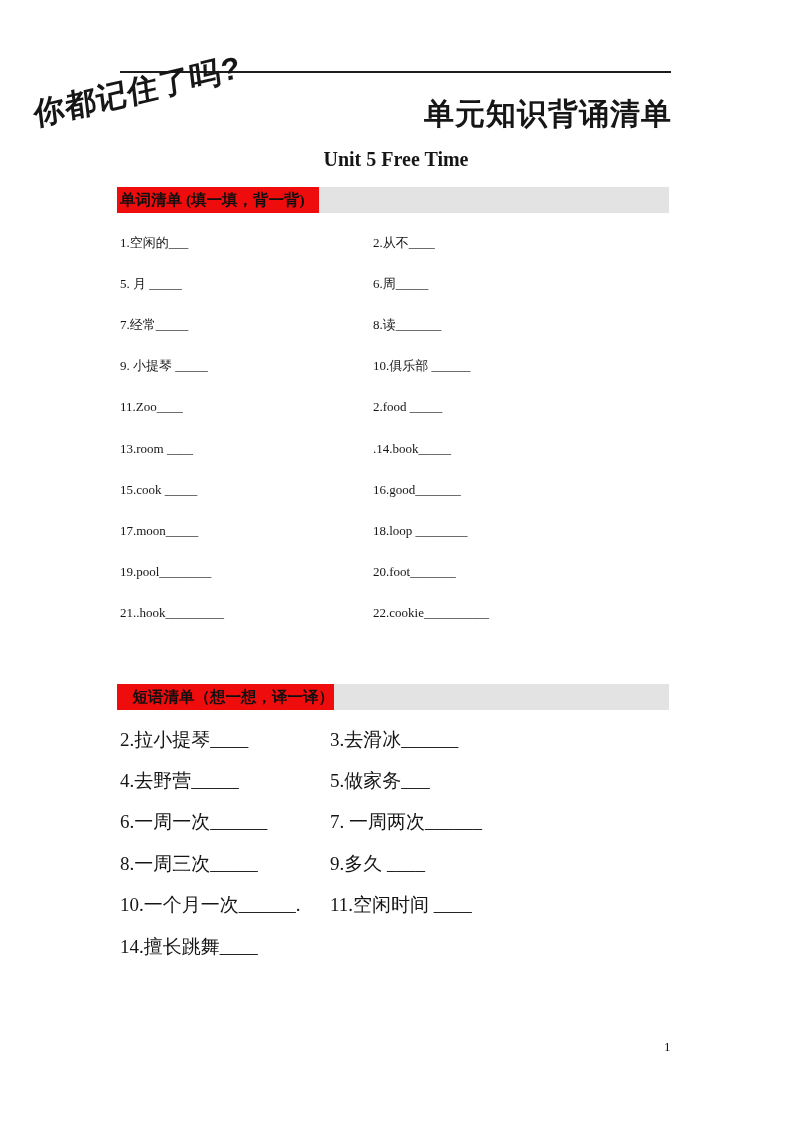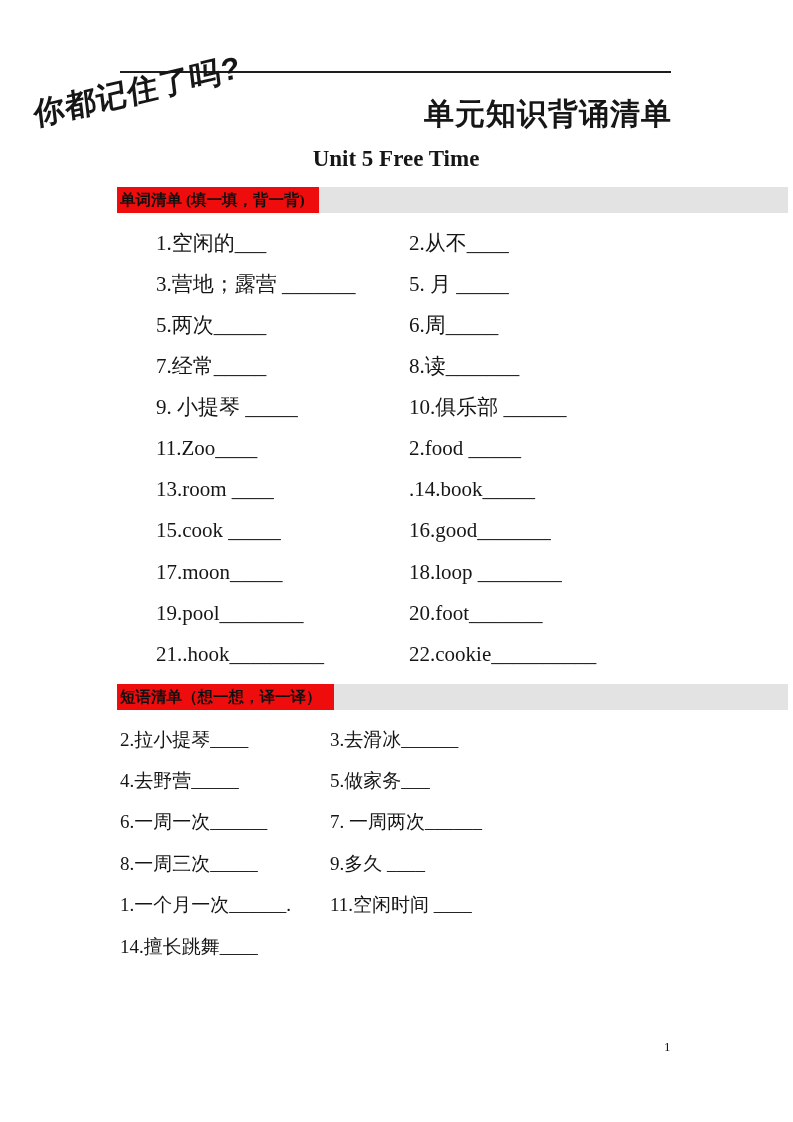--- a/index.html
+++ b/index.html
@@ -23,41 +23,41 @@
 
   .title-cn {
     position:absolute; left:120px; top:96px; width:552px;
     text-align:right;
     font-family:"Liberation Sans","DejaVu Sans",sans-serif;
     font-weight:bold; font-size:30px; line-height:36px; letter-spacing:1px;
   }
   .title-en {
     position:absolute; left:120px; top:140px; width:552px;
     text-align:center;
-    font-weight:bold; font-size:23px; line-height:38px;
+    font-weight:bold; font-size:20px; line-height:38px;
   }
 
-  .banner { position:absolute; left:117px; width:671px; height:26px; background:var(--banner-gray,#e3e3e3); }
+  .banner { position:absolute; left:117px; width:552px; height:26px; background:var(--banner-gray,#e3e3e3); }
   .banner .red {
     height:100%; background:var(--banner-red,#ee0c0c);
     display:flex; align-items:center; padding-left:3px; box-sizing:border-box;
   }
   .banner .red span {
     font-weight:bold; font-size:15.5px; color:#101010; white-space:nowrap;
     font-family:"Liberation Serif","DejaVu Serif",serif;
   }
   #banner-words { top:187px; }
   #banner-words .red { width:202px; }
   #banner-phrases { top:684px; }
-  #banner-phrases .red { width:217px; }
+  #banner-phrases .red { width:217px;justify-content:flex-end; }
 
   .word-grid {
     position:absolute; left:120px; top:222px; width:553px;
     display:grid; grid-template-columns:253px 1fr; grid-auto-rows:41.2px;
-    align-items:center; font-size:21px;margin-left:36px;
+    align-items:center; font-size:13px;
   }
   .phrase-grid {
     position:absolute; left:120px; top:719px; width:553px;
     display:grid; grid-template-columns:210px 1fr; grid-auto-rows:41.4px;
     align-items:center; font-size:19px;
   }
   .cell { white-space:nowrap; }
 
   .page-num { position:absolute; left:664px; top:1039px; font-size:13px; }
 </style>
@@ -76,23 +76,21 @@
 
   <div class="banner" id="banner-words">
     <div class="red">
       <span>单词清单 (填一填，背一背)</span>
     </div>
   </div>
 
   <div class="word-grid">
     <div class="cell">1.空闲的___</div>
     <div class="cell">2.从不____</div>
-    <div class="cell">3.营地；露营 _______</div>
     <div class="cell">5. 月 _____</div>
-    <div class="cell">5.两次_____</div>
     <div class="cell">6.周_____</div>
     <div class="cell">7.经常_____</div>
     <div class="cell">8.读_______</div>
     <div class="cell">9. 小提琴 _____</div>
     <div class="cell">10.俱乐部  ______</div>
     <div class="cell">11.Zoo____</div>
     <div class="cell">2.food _____</div>
     <div class="cell">13.room ____</div>
     <div class="cell">.14.book_____</div>
     <div class="cell">15.cook _____</div>
@@ -113,20 +111,20 @@
 
   <div class="phrase-grid">
     <div class="cell">2.拉小提琴____</div>
     <div class="cell">3.去滑冰______</div>
     <div class="cell">4.去野营_____</div>
     <div class="cell">5.做家务___</div>
     <div class="cell">6.一周一次______</div>
     <div class="cell">7. 一周两次______</div>
     <div class="cell">8.一周三次_____</div>
     <div class="cell">9.多久 ____</div>
-    <div class="cell">1.一个月一次______.</div>
+    <div class="cell">10.一个月一次______.</div>
     <div class="cell">11.空闲时间 ____</div>
     <div class="cell">14.擅长跳舞____</div>
   </div>
 
   <div class="page-num">1</div>
 
 </div>
 
 </body></html>

